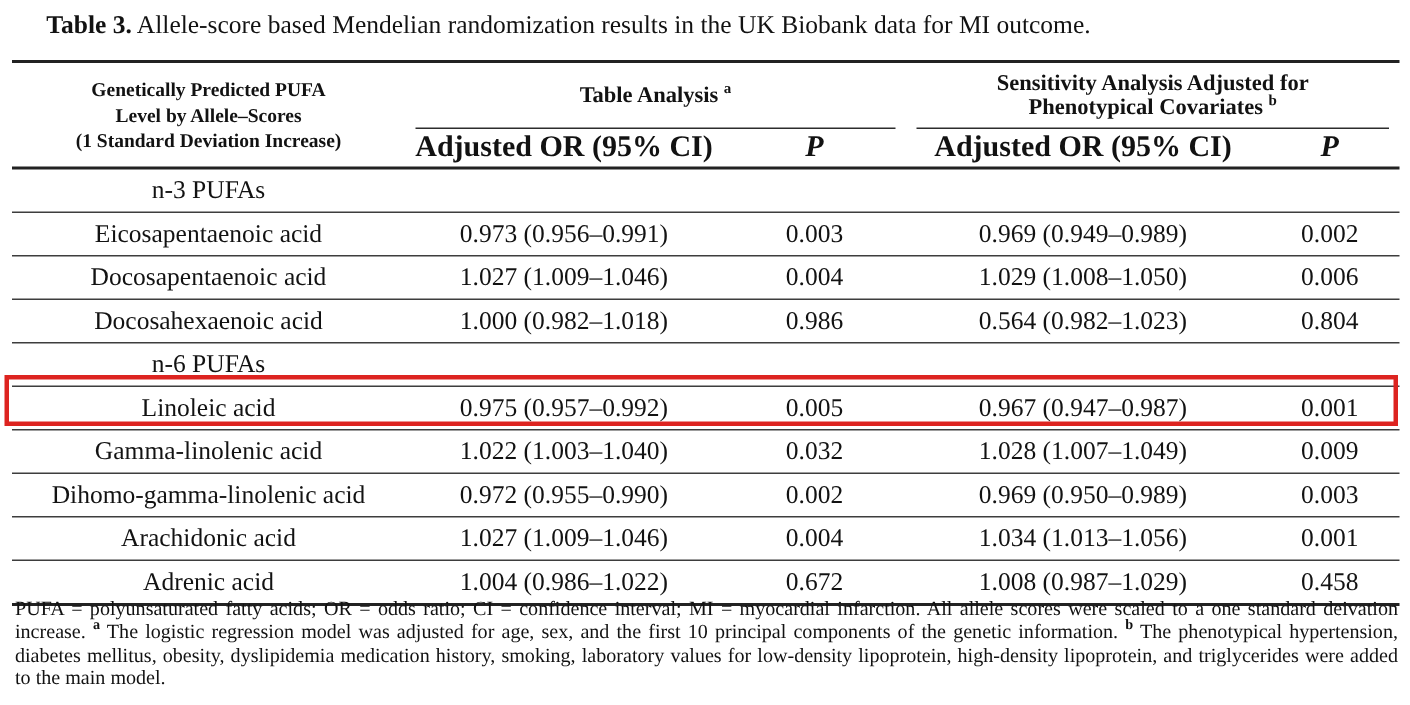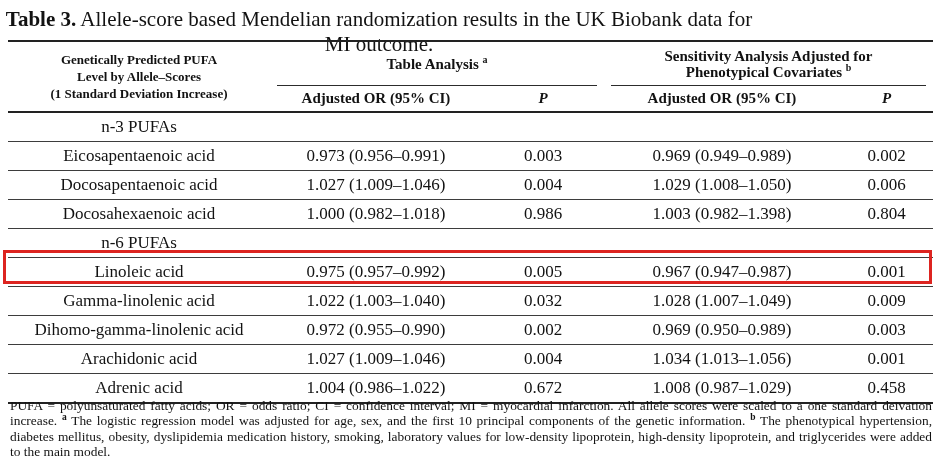--- a/index.html
+++ b/index.html
@@ -3,21 +3,21 @@
 <meta charset="utf-8">
 <style>
   html,body { margin:0; padding:0; background:#ffffff; }
   .page {
     position:relative; width:940px; height:470px; background:#ffffff;
     font-family:"Liberation Serif","DejaVu Serif",serif; color:#121212;
     overflow:hidden;
   }
   .title {
     position:absolute; top:7px; left:0; width:758px;
-    text-align:center; font-size:21px;
+    text-align:center; font-size:17px;
   }
   .title .b { font-weight:bold; }
 
   .tablewrap { position:absolute; left:8px; top:40px; width:925px; }
   table.mr {
     border-collapse:collapse; table-layout:fixed; width:925px;
     border-top:2px solid #222; border-bottom:2px solid #222;
   }
   table.mr th, table.mr td { padding:0; margin:0; }
 
@@ -28,21 +28,21 @@
   }
   th.group {
     position:relative; height:44px; font-size:15px; font-weight:bold;
     line-height:16.5px; text-align:center; vertical-align:middle;
   }
   th.group::after {
     content:""; position:absolute; left:7px; right:7px; bottom:0;
     border-bottom:1.4px solid #2c2c2c;
   }
   tr.subrow th {
-    height:25px; font-size:15px; font-weight:bold; text-align:center;
+    height:25px; font-size:20px; font-weight:bold; text-align:center;
     vertical-align:middle; border-bottom:2px solid #222;
   }
   .p-ital { font-style:italic; }
   sup.hsup { font-size:10px; line-height:0; }
 
   tbody td {
     height:28px; font-size:17px; text-align:center; vertical-align:middle;
   }
   tbody tr + tr td { border-top:1px solid #3d3d3d; }
 
@@ -121,21 +121,21 @@
           <td>Docosapentaenoic acid</td>
           <td>1.027 (1.009–1.046)</td>
           <td>0.004</td>
           <td>1.029 (1.008–1.050)</td>
           <td>0.006</td>
         </tr>
         <tr>
           <td>Docosahexaenoic acid</td>
           <td>1.000 (0.982–1.018)</td>
           <td>0.986</td>
-          <td>1.003 (0.982–1.398)</td>
+          <td>0.564 (0.982–1.023)</td>
           <td>0.804</td>
         </tr>
         <tr>
           <td>n-6 PUFAs</td>
           <td></td>
             <td></td>
             <td></td>
             <td></td>
         </tr>
         <tr>

